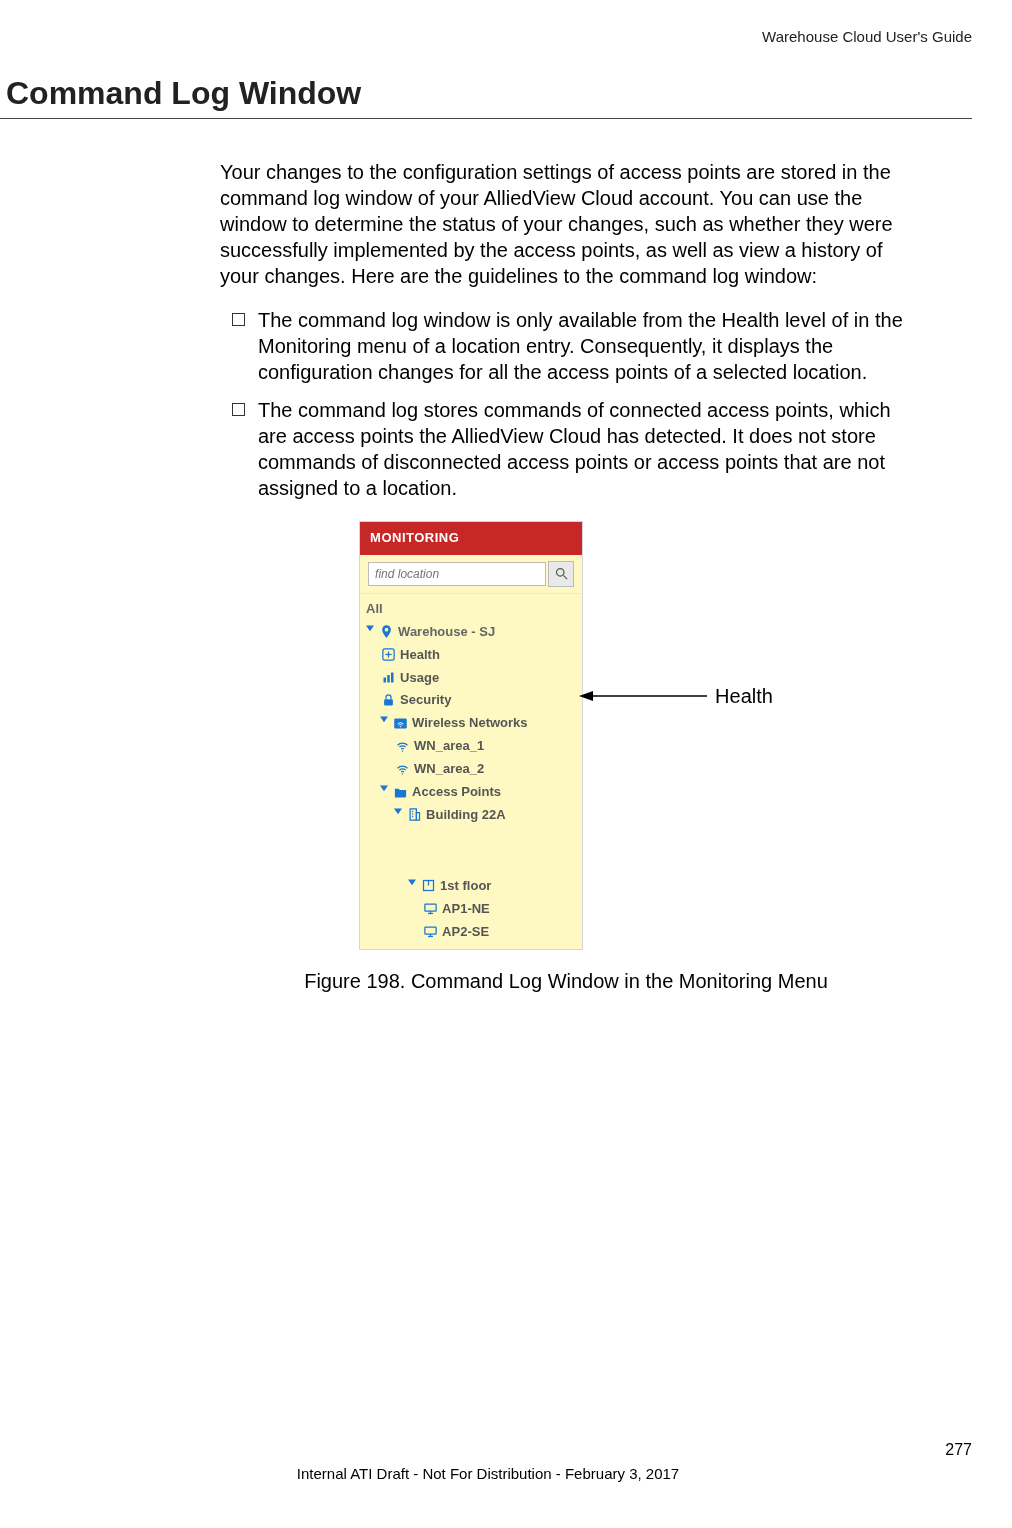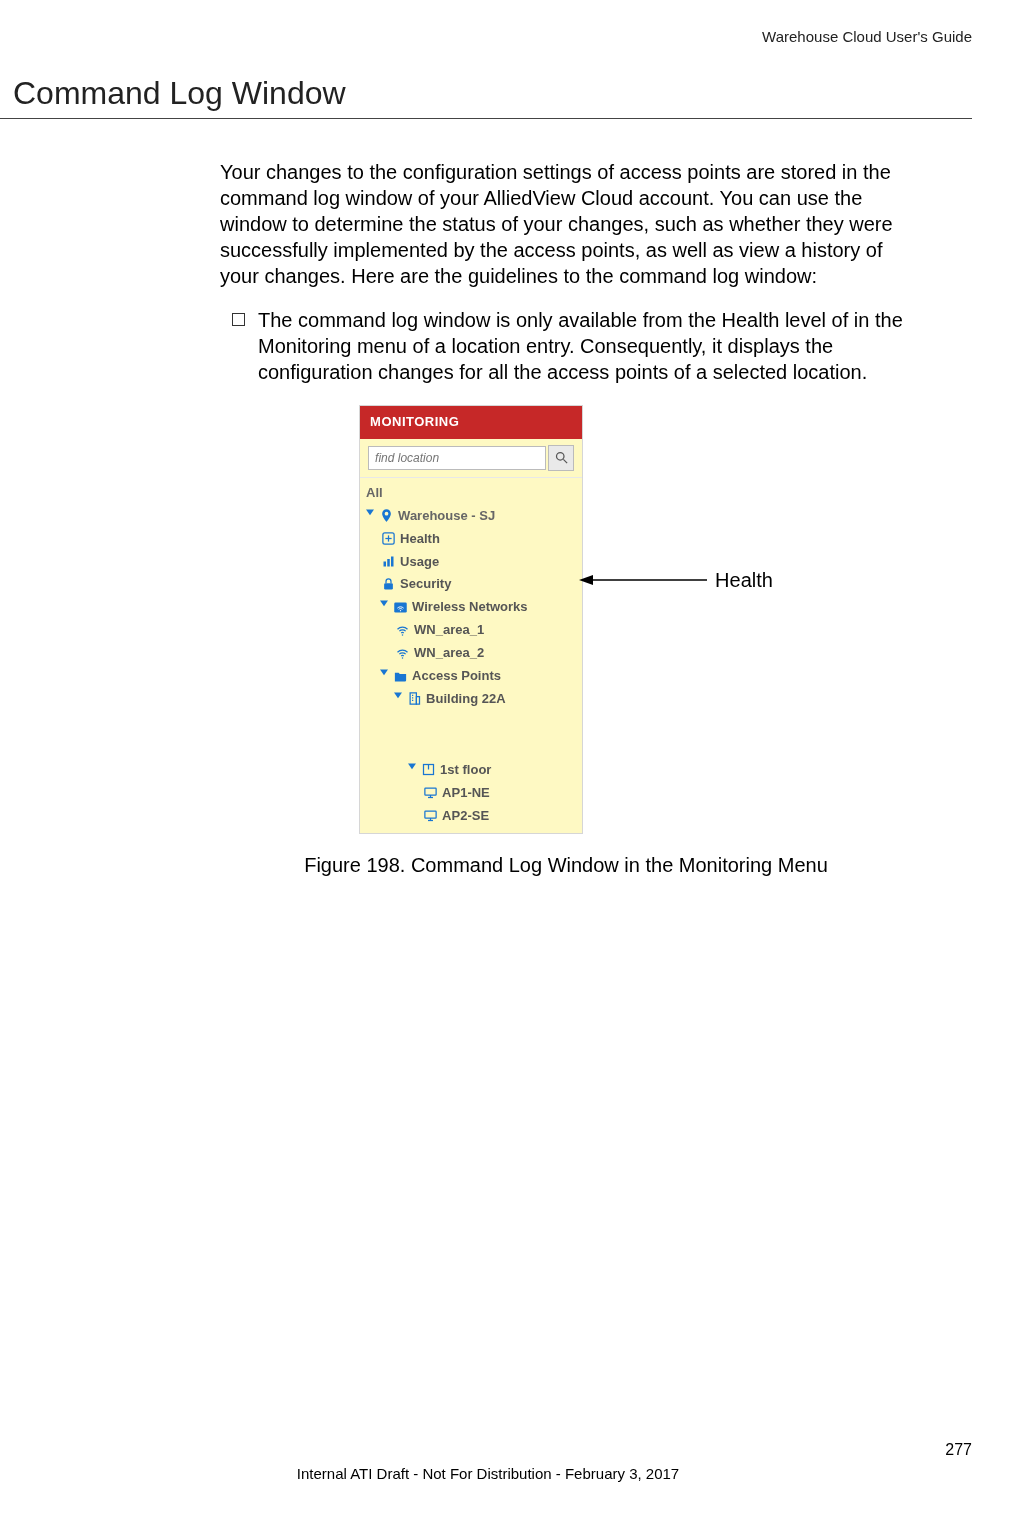--- a/index.html
+++ b/index.html
@@ -18,23 +18,23 @@
     box-sizing: border-box;
   }
   .running-head {
     text-align: right;
     font-size: 15px;
     color: #222;
     margin-bottom: 30px;
   }
   .section-title {
     font-size: 32px;
-    font-weight: normal;
+    font-weight: bold;
     color: #222;
-    margin: 0 0 6px 13px;
+    margin: 0 0 6px 6px;
   }
   .rule {
     border: 0;
     border-top: 1px solid #444;
     margin: 0 0 40px 0;
   }
   .content {
     margin-left: 220px;
     margin-right: 60px;
     font-size: 20px;
@@ -193,20 +193,21 @@
   <div class="running-head">Warehouse Cloud User's Guide</div>
 
   <h1 class="section-title">Command Log Window</h1>
   <hr class="rule">
 
   <div class="content">
     <p class="para">Your changes to the configuration settings of access points are stored in the command log window of your AlliedView Cloud account. You can use the window to determine the status of your changes, such as whether they were successfully implemented by the access points, as well as view a history of your changes. Here are the guidelines to the command log window:</p>
 
     <ul class="bullets">
       <li>The command log window is only available from the Health level of in the Monitoring menu of a location entry. Consequently, it displays the configuration changes for all the access points of a selected location.</li>
+      <li>The command log stores commands of connected access points, which are access points the AlliedView Cloud has detected. It does not store commands of disconnected access points or access points that are not assigned to a location.</li>
     </ul>
 
     <div class="figure-area">
       <div class="figure-row">
 
         <div class="panel">
           <div class="panel-header">MONITORING</div>
 
           <div class="search-row">
             <input class="search-input" type="text" placeholder="find location" style="">

